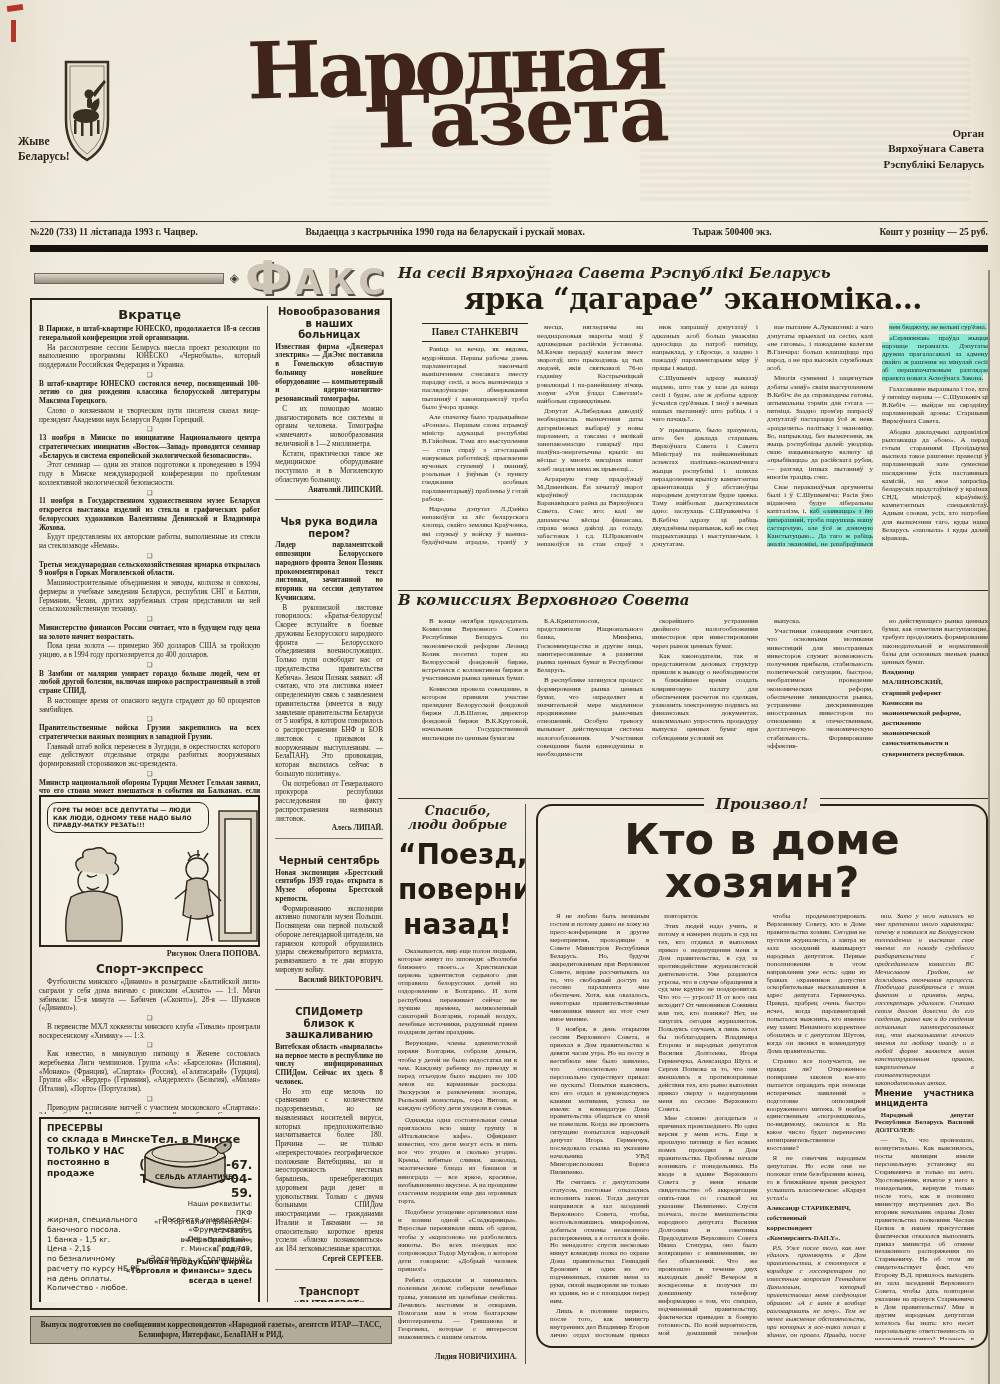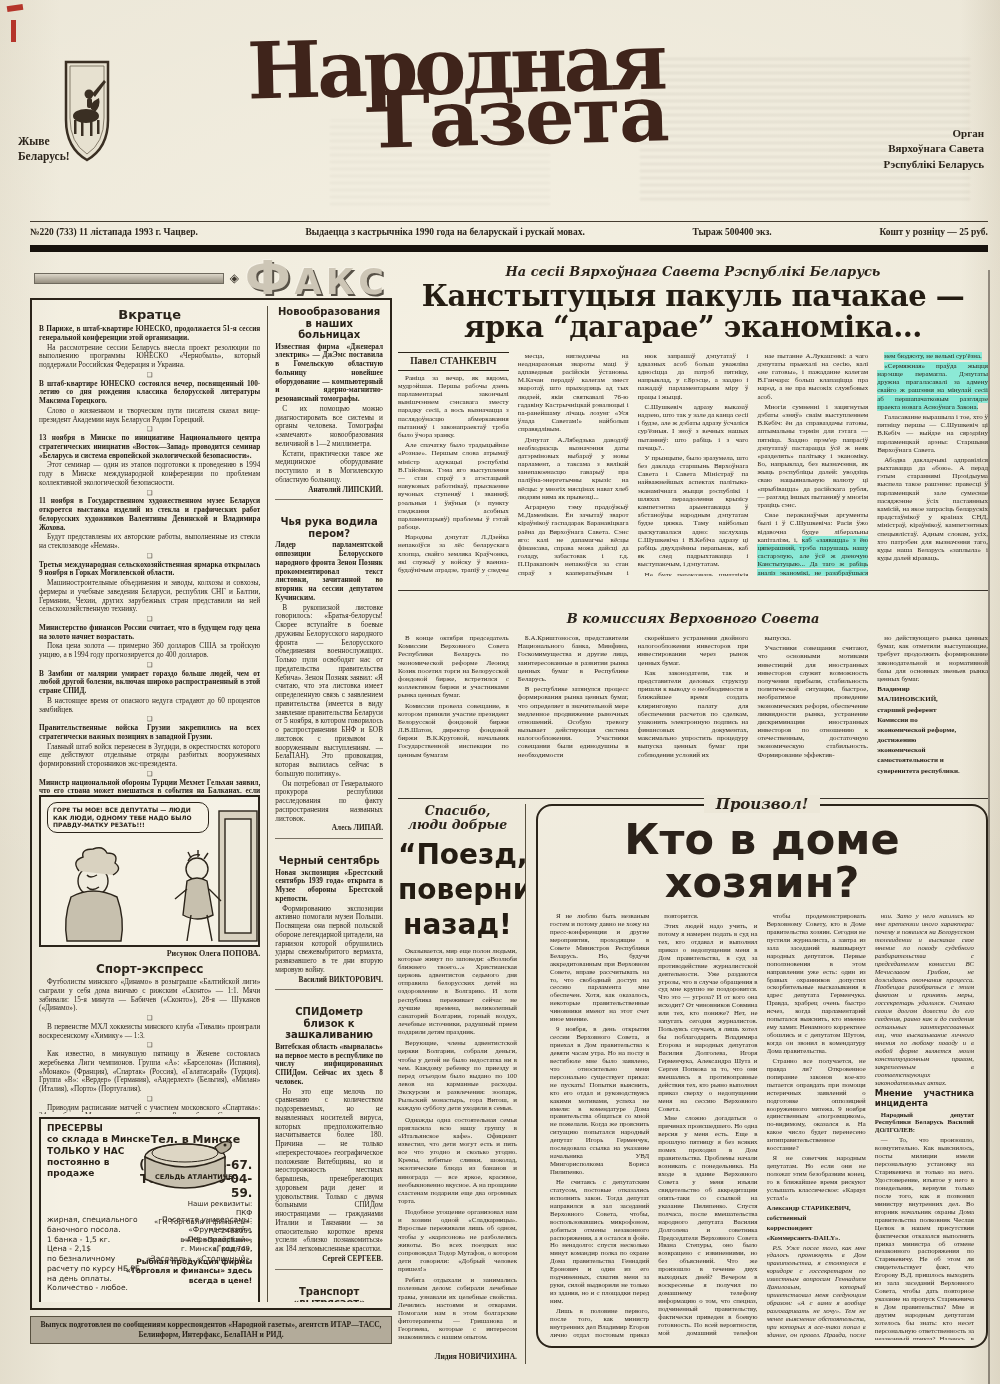--- a/index.html
+++ b/index.html
@@ -69,32 +69,32 @@
     font-size:7.6px;font-weight:bold;text-align:center;line-height:1.3;}
   
   .sec{margin-bottom:5px;}
   .sec + .sec{border-top:1px solid #7a7264;padding-top:16px;}
   .sec-title{font-family:"DejaVu Sans",sans-serif;font-weight:bold;font-size:10px;text-align:center;line-height:1.15;margin:0 0 2px;}
   .sec-lead{font-weight:bold;margin:0;text-align:justify;}
   .sec .para{margin:1px 0 0;text-indent:7px;text-align:justify;}
   .sec-byline{text-align:right;font-weight:bold;margin:1px 0 0;}
   
   .main{position:absolute;left:398px;top:258px;width:590px;height:1126px;}
-  .kicker{text-align:center;font-style:italic;font-weight:bold;font-size:13px;font-family:"DejaVu Serif",serif;}
+  .kicker{font-style:italic;font-weight:bold;font-size:15px;font-family:"DejaVu Serif",serif;}
   .h1{text-align:center;font-family:"DejaVu Serif",serif;font-weight:bold;font-size:29px;line-height:1.08;
     letter-spacing:-0.5px;color:#241c12;margin-top:2px;}
   .a1{position:absolute;top:6px;left:0;width:590px;}
-  .cols{display:flex;gap:9px;margin-top:8px;}
+  .cols{display:flex;gap:9px;margin-top:8px;margin-left:24px;}
   .col{width:111px;overflow:hidden;font-size:7px;line-height:1.17;}
   .a1 .col{height:224px;}
   .col p,.col .para{margin:0 0 2px;text-indent:7px;text-align:justify;}
   .byline-box{border-top:1.5px solid #2b241a;border-bottom:1.5px solid #2b241a;padding:3px 0;margin-bottom:3px;
     text-align:center;font-weight:bold;font-size:9.5px;text-indent:0 !important;}
   .hl{background:#8ce9d6;}
-  .a2{position:absolute;top:332px;left:0;width:590px;border-top:1px solid #3a332a;padding-top:20px;}
+  .a2{position:absolute;top:332px;left:0;width:590px;border-top:1px solid #3a332a;padding-top:0;}
   .h2x{text-align:center;font-family:"DejaVu Sans",sans-serif;font-weight:bold;font-size:27px;letter-spacing:-0.5px;
     color:#241c12;margin-top:2px;}
   .a2 .col{height:152px;}
   .sigline{margin:0;text-align:right;font-weight:bold;text-indent:0 !important;}
   .a3row{position:absolute;top:540px;left:0;width:590px;height:560px;border-top:1px solid #3a332a;padding-top:5px;display:flex;}
   .art3{width:122px;border-right:1px solid #57503f;padding-right:8px;overflow:hidden;}
   .art3-kicker{text-align:center;font-style:italic;font-weight:bold;font-size:12.5px;font-family:"DejaVu Serif",serif;line-height:1.15;}
   .art3-h{text-align:center;font-family:"DejaVu Sans",sans-serif;font-weight:800;font-size:28px;line-height:1.25;margin:4px 0 5px;color:#241c12;}
   .art3-body{font-size:6.9px;line-height:1.18;height:398px;overflow:hidden;}
   .art3-body .para{margin:0 0 3px;text-indent:7px;text-align:justify;}
@@ -171,21 +171,21 @@
     <div class="fax-header">
       <div class="fax-bar"></div>
       <span class="fax-icon">◈</span>
       <span class="fax-title"><span class="f">Ф</span><span class="r">АКС</span></span>
     </div>
     <div class="fax-box">
       <div class="fax-left">
         <div class="kratse-title">Вкратце</div>
         <div class="briefs">
           <div class="brief">
-              <p class="blead">В Париже, в штаб-квартире ЮНЕСКО, продолжается 51-я сессия генеральной конференции этой организации.</p>
+              <p class="blead">В Париже, в штаб-квартире ЮНЕСКО, продолжается 18-я сессия генеральной конференции этой организации.</p>
               <p class="bbody">На рассмотрение сессии Беларусь внесла проект резолюции по выполнению программы ЮНЕСКО «Чернобыль», который поддержали Российская Федерация и Украина.</p>
             </div>
           <div class="divider">❑</div>
           <div class="brief">
               <p class="blead">В штаб-квартире ЮНЕСКО состоялся вечер, посвященный 100-летию со дня рождения классика белорусской литературы Максима Горецкого.</p>
               <p class="bbody">Слово о жизненном и творческом пути писателя сказал вице-президент Академии наук Беларуси Радим Горецкий.</p>
             </div>
           <div class="divider">❑</div>
           <div class="brief">
               <p class="blead">13 ноября в Минске по инициативе Национального центра стратегических инициатив «Восток—Запад» проводится семинар «Беларусь и система европейской экологической безопасности».</p>
@@ -348,21 +348,20 @@
       </div>
     </div>
     <div class="fax-footer">Выпуск подготовлен по сообщениям корреспондентов «Народной газеты», агентств ИТАР—ТАСС, Белинформ, Интерфакс, БелаПАН и РИД.</div>
   </div>
 
   <div class="main">
 
     <div class="a1">
       <div class="kicker">На сесіі Вярхоўнага Савета Рэспублікі Беларусь</div>
       <div class="h1">
-        <div>Канстытуцыя пакуль пачакае —</div>
         <div>ярка “дагарае” эканоміка...</div>
       </div>
       <div class="cols">
         <div class="col">
           <div class="byline-box">Павел СТАНКЕВІЧ</div>
           <div>
               <p class="para">Раніца за вечар, як вядома, мудрэйшая. Першы рабочы дзень парламентарыі закончылі вынішчэннем сэнсавага зместу парадку сесіі, а вось вызначацца з паслядоўнасцю абмеркавання пытанняў і законапраектаў трэба было ўчора зранку.</p>
               <p class="para">Але спачатку было традыцыйнае «Рознае». Першым слова атрымаў міністр адукацыі рэспублікі В.Гайсёнак. Тэма яго выступлення — стан спраў з атэстацыяй навуковых работнікаў, прысваенне вучоных ступеняў і званняў, рэальныя і ўяўныя (з пункту гледжання асобных парламентарыяў) праблемы ў гэтай рабоце.</p>
               <p class="para">Народны дэпутат Л.Дзейка непакоіўся за лёс беларускага хлопца, свайго земляка Краўчонка, які служыў у войску ў ваенна-будаўнічым атрадзе, трапіў у следчы ізалятар г.Масквы і прасядзеў ужо ў ім паўтара года. Справа яго не рухаецца з</p>
             </div>

